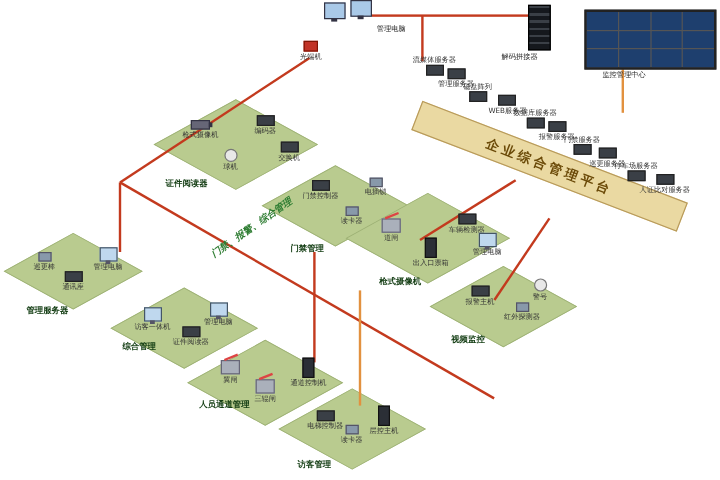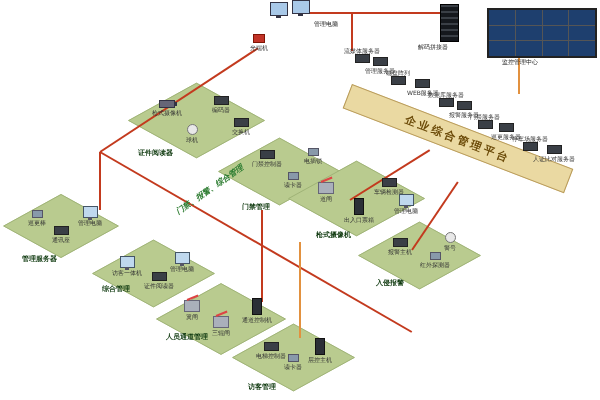--- a/index.html
+++ b/index.html
@@ -206,21 +206,21 @@
     <div class="dlbl">报警主机</div>
   </div>
   <div class="device" style="left:420px;top:252px">
     <div class="ic ic-device"></div>
     <div class="dlbl">红外探测器</div>
   </div>
   <div class="device" style="left:444px;top:232px">
     <div class="ic ic-dome"></div>
     <div class="dlbl">警号</div>
   </div>
-  <div class="panel-label" style="left:376px;top:278px">入侵报警</div>
+  <div class="panel-label" style="left:376px;top:278px">视频监控</div>
 
   <div class="device" style="left:28px;top:210px">
     <div class="ic ic-device"></div>
     <div class="dlbl">巡更棒</div>
   </div>
   <div class="device" style="left:52px;top:226px">
     <div class="ic ic-box"></div>
     <div class="dlbl">通讯座</div>
   </div>
   <div class="device" style="left:78px;top:206px">

